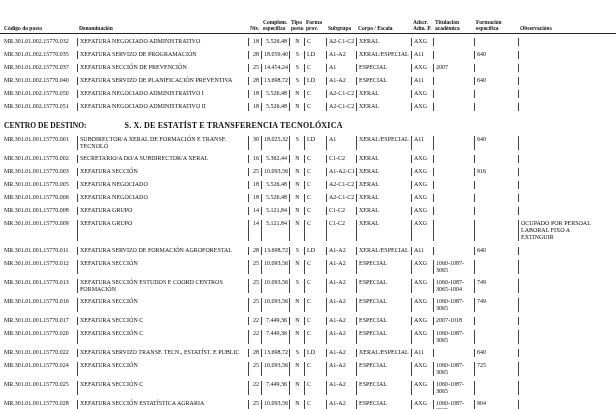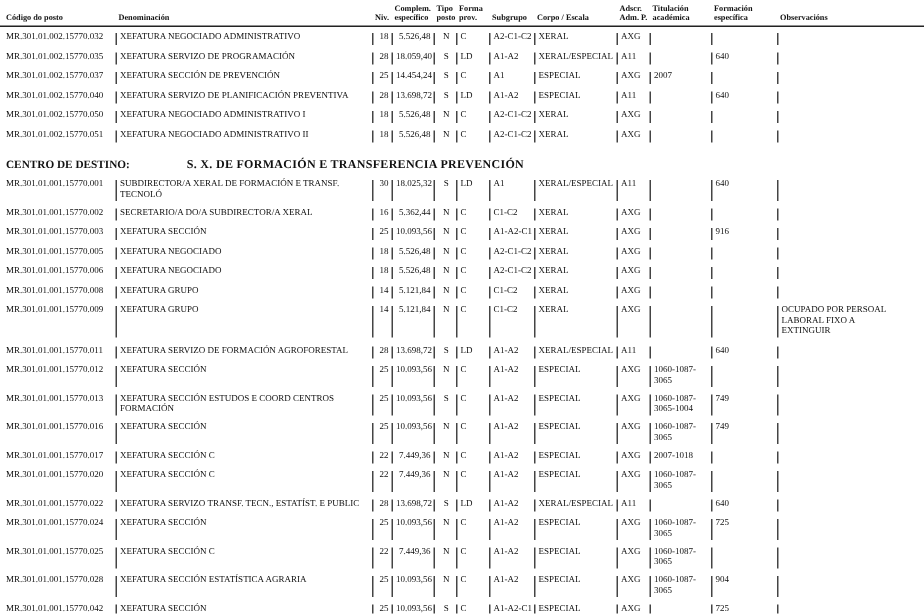--- a/index.html
+++ b/index.html
@@ -1,17 +1,17 @@
 <!DOCTYPE html>
 <html><head>
 <meta charset="utf-8">
 <style>
   html,body{margin:0;padding:0;background:#fff;}
   body{width:616px;height:409px;font-family:"Liberation Serif",serif;color:#111;}
-  .page{width:616px;height:409px;box-sizing:border-box;padding:3px 0 0 0;overflow:hidden;}
+  .page{width:616px;height:409px;box-sizing:border-box;padding:19px 0 0 0;overflow:hidden;}
 
   
   .c-codigo{width:77px;}
   .c-denominacion{width:171px;}
   .c-niv{width:13px;}
   .c-complem{width:28px;}
   .c-tipo{width:15px;}
   .c-forma{width:22px;}
   .c-subgrupo{width:30px;}
   .c-corpo{width:55px;}
@@ -155,21 +155,21 @@
         <div class="cell c-titulacion"></div>
         <div class="cell c-formacion"></div>
         <div class="cell c-observacions">
           <div class="obs-inner"></div>
         </div>
       </div>
     </div>
 
   <div class="centro">
     <span class="centro-label">CENTRO DE DESTINO:</span>
-    <span class="centro-title">S. X. DE FORMACIÓN E TRANSFERENCIA PREVENCIÓN</span>
+    <span class="centro-title">S. X. DE ESTATÍST E TRANSFERENCIA TECNOLÓXICA</span>
   </div>
 
   <div class="rows" id="sec2">
       <div class="row">
         <div class="cell c-codigo nb">MR.301.01.001.15770.001</div>
         <div class="cell c-denominacion">SUBDIRECTOR/A XERAL DE FORMACIÓN E TRANSF. TECNOLÓ</div>
         <div class="cell c-niv">30</div>
         <div class="cell c-complem">18.025,32</div>
         <div class="cell c-tipo">S</div>
         <div class="cell c-forma">LD</div>

